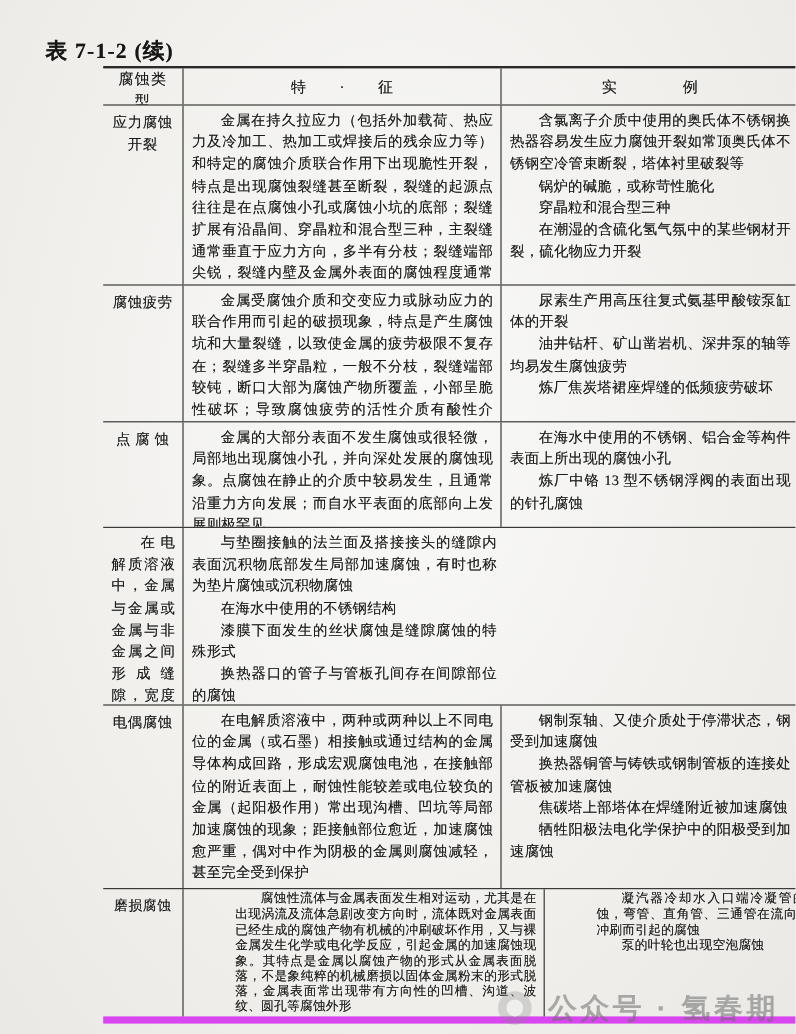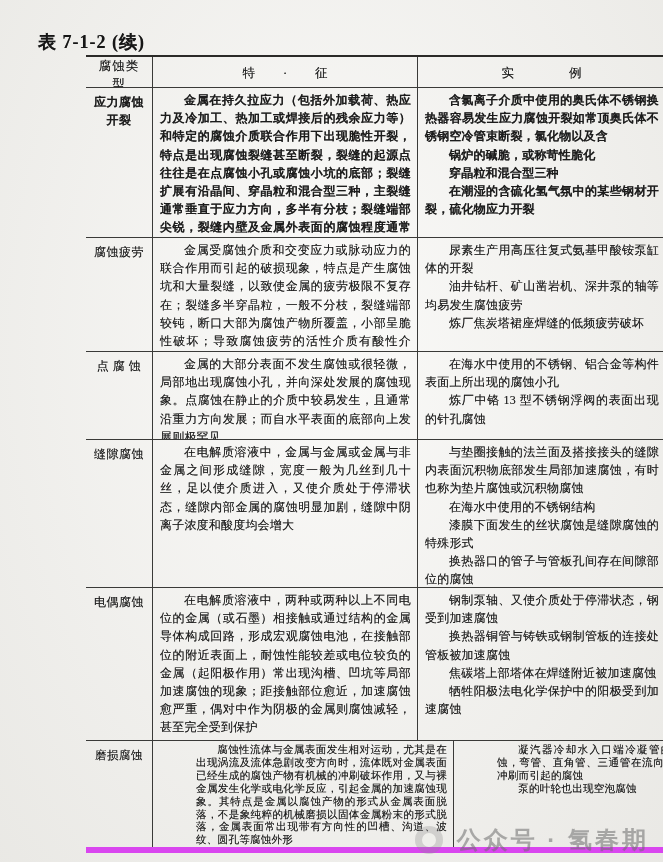--- a/index.html
+++ b/index.html
@@ -48,21 +48,21 @@
     font-size:12px;line-height:18.2px;
     letter-spacing:.2px;
     text-shadow:0 0 .4px rgba(0,0,0,.5);
   }
   .hdr{height:31px;}
   .hdr .cell{
     display:flex;align-items:center;justify-content:center;
     font-size:12.5px;letter-spacing:1px;
     text-shadow:0 0 .4px rgba(0,0,0,.5);
   }
-  .r1{height:150px;font-weight:bold;} .r2{height:114px;} .r3{height:88px;}
+  .r1{height:150px;} .r2{height:114px;} .r3{height:88px;}
   .r4{height:148px;} .r5{height:153px;} .r6{height:106px;gap:36px;}
   .r6 .para{font-size:10.6px;line-height:12.9px;}
   .r6 .cell-type{font-size:11.5px;}
   .watermark{
     position:absolute;right:14px;bottom:6px;
     display:flex;align-items:center;gap:14px;
     color:rgba(110,110,110,.55);
     font-family:"Liberation Sans","DejaVu Sans",sans-serif;
     font-size:24px;letter-spacing:3px;font-weight:bold;
     pointer-events:none;
@@ -91,21 +91,21 @@
       <div class="cell cell-feature">特　　·　　征</div>
       <div class="cell cell-example">实　　　　例</div>
     </div>
 
     <div class="trow r1">
       <div class="cell cell-type">应力腐蚀开裂</div>
       <div class="cell cell-feature">
         <p class="para">金属在持久拉应力（包括外加载荷、热应力及冷加工、热加工或焊接后的残余应力等）和特定的腐蚀介质联合作用下出现脆性开裂，特点是出现腐蚀裂缝甚至断裂，裂缝的起源点往往是在点腐蚀小孔或腐蚀小坑的底部；裂缝扩展有沿晶间、穿晶粒和混合型三种，主裂缝通常垂直于应力方向，多半有分枝；裂缝端部尖锐，裂缝内壁及金属外表面的腐蚀程度通常很轻微，裂缝端部的扩张速度很快，断口具有脆性断裂的特征</p>
       </div>
       <div class="cell cell-example">
-        <p class="para">含氯离子介质中使用的奥氏体不锈钢换热器容易发生应力腐蚀开裂如常顶奥氏体不锈钢空冷管束断裂，氯化物以及含</p>
+        <p class="para">含氯离子介质中使用的奥氏体不锈钢换热器容易发生应力腐蚀开裂如常顶奥氏体不锈钢空冷管束断裂，塔体衬里破裂等</p>
         <p class="para">锅炉的碱脆，或称苛性脆化</p>
         <p class="para">穿晶粒和混合型三种</p>
         <p class="para">在潮湿的含硫化氢气氛中的某些钢材开裂，硫化物应力开裂</p>
       </div>
     </div>
 
     <div class="trow r2">
       <div class="cell cell-type">腐蚀疲劳</div>
       <div class="cell cell-feature">
         <p class="para">金属受腐蚀介质和交变应力或脉动应力的联合作用而引起的破损现象，特点是产生腐蚀坑和大量裂缝，以致使金属的疲劳极限不复存在；裂缝多半穿晶粒，一般不分枝，裂缝端部较钝，断口大部为腐蚀产物所覆盖，小部呈脆性破坏；导致腐蚀疲劳的活性介质有酸性介质、氯化物以及含 H₂S、SO₂ 和 O₂ 的气体等</p>
@@ -122,21 +122,20 @@
       <div class="cell cell-feature">
         <p class="para">金属的大部分表面不发生腐蚀或很轻微，局部地出现腐蚀小孔，并向深处发展的腐蚀现象。点腐蚀在静止的介质中较易发生，且通常沿重力方向发展；而自水平表面的底部向上发展则极罕见</p>
       </div>
       <div class="cell cell-example">
         <p class="para">在海水中使用的不锈钢、铝合金等构件表面上所出现的腐蚀小孔</p>
         <p class="para">炼厂中铬 13 型不锈钢浮阀的表面出现的针孔腐蚀</p>
       </div>
     </div>
 
     <div class="trow r4">
-      <div class="cell cell-type">缝隙腐蚀</div>
       <div class="cell cell-feature">
         <p class="para">在电解质溶液中，金属与金属或金属与非金属之间形成缝隙，宽度一般为几丝到几十丝，足以使介质进入，又使介质处于停滞状态，缝隙内部金属的腐蚀明显加剧，缝隙中阴离子浓度和酸度均会增大</p>
       </div>
       <div class="cell cell-example">
         <p class="para">与垫圈接触的法兰面及搭接接头的缝隙内表面沉积物底部发生局部加速腐蚀，有时也称为垫片腐蚀或沉积物腐蚀</p>
         <p class="para">在海水中使用的不锈钢结构</p>
         <p class="para">漆膜下面发生的丝状腐蚀是缝隙腐蚀的特殊形式</p>
         <p class="para">换热器口的管子与管板孔间存在间隙部位的腐蚀</p>
       </div>
     </div>

